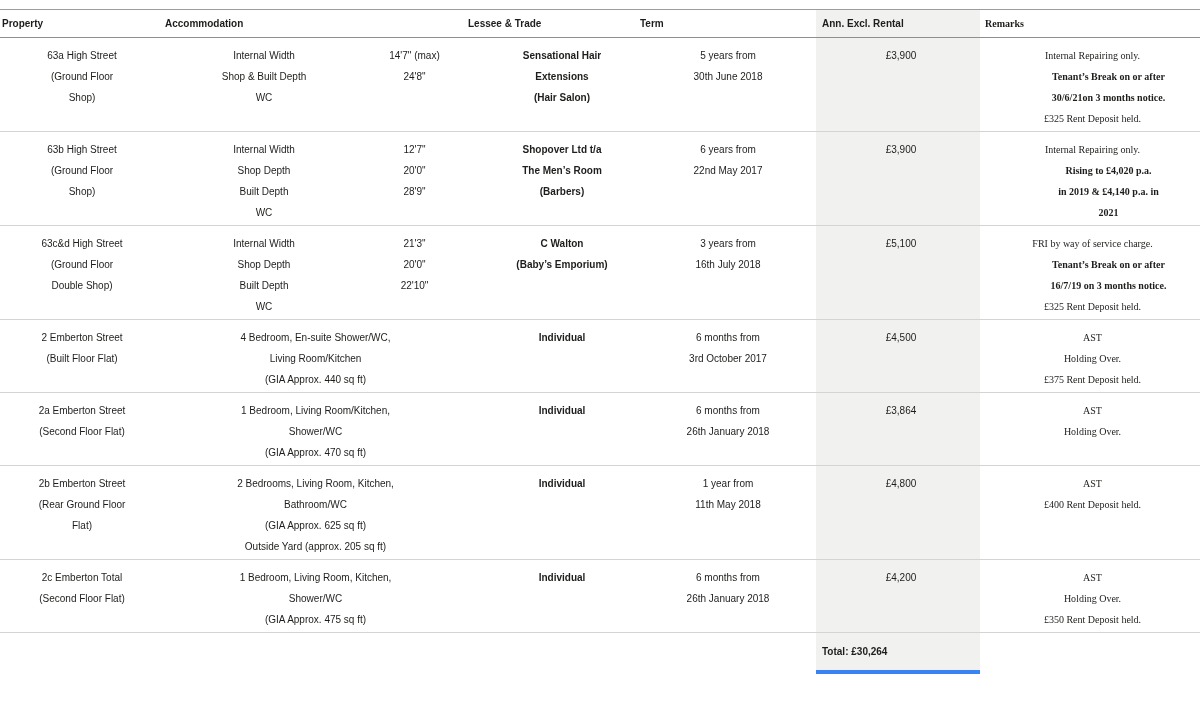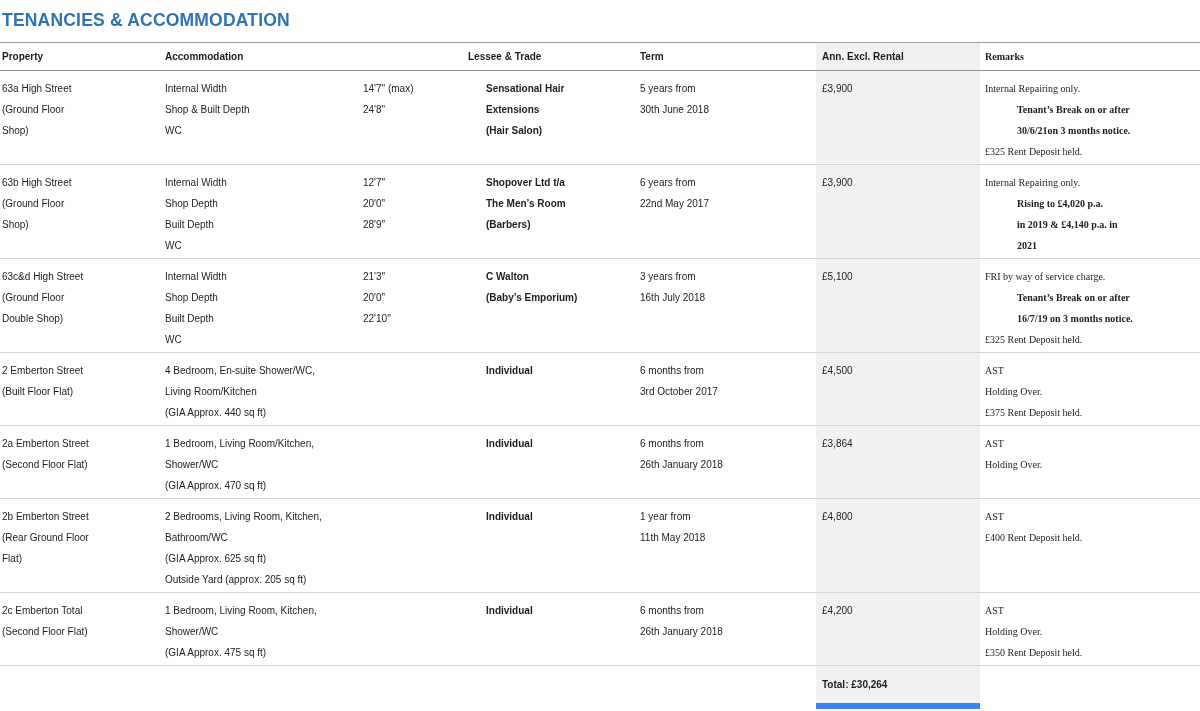--- a/index.html
+++ b/index.html
@@ -36,45 +36,45 @@
     line-height: 21px;
   }
   thead th {
     font-weight: bold;
     padding: 3px 0 3px 0;
     border-bottom: 1px solid #8f8f8f;
   }
   tbody td {
     padding: 7px 0 2px 0;
     border-bottom: 1px solid #d4d4d4;
+    text-align: center;
   }
   tfoot td { padding: 8px 0 8px 0; }
   .c-prop    { padding-left: 2px; }
   .c-accom   { padding-left: 3px; }
   .c-lessee  { padding-left: 2px; }
   .c-term    { padding-left: 2px; margin-left: 32px; }
   .c-rental  { padding-left: 6px; }
   .c-remarks { padding-left: 5px; font-family: Liberation Serif, serif; }
   .rental-bg { background: #f1f1f0; }
   .accom-line {
     display: grid;
     grid-template-columns: 198px 1fr;
   }
   .lessee div { font-weight: bold; margin-left: 18px; }
   .b { font-weight: bold; margin-left: 32px; }
   .total-cell {
     font-weight: bold;
-    border-bottom: 6px solid #3b82f6;
+    border-bottom: 4px solid #3b82f6;
   }
 </style>
 </head>
 <body>
 
 <div class="page">
-  <h1 class="title">TENANCIES &amp; ACCOMMODATION</h1>
 
   <table class="schedule">
     <colgroup>
       <col style="width:162px">
       <col style="width:304px">
       <col style="width:172px">
       <col style="width:178px">
       <col style="width:164px">
       <col style="width:220px">
     </colgroup>

